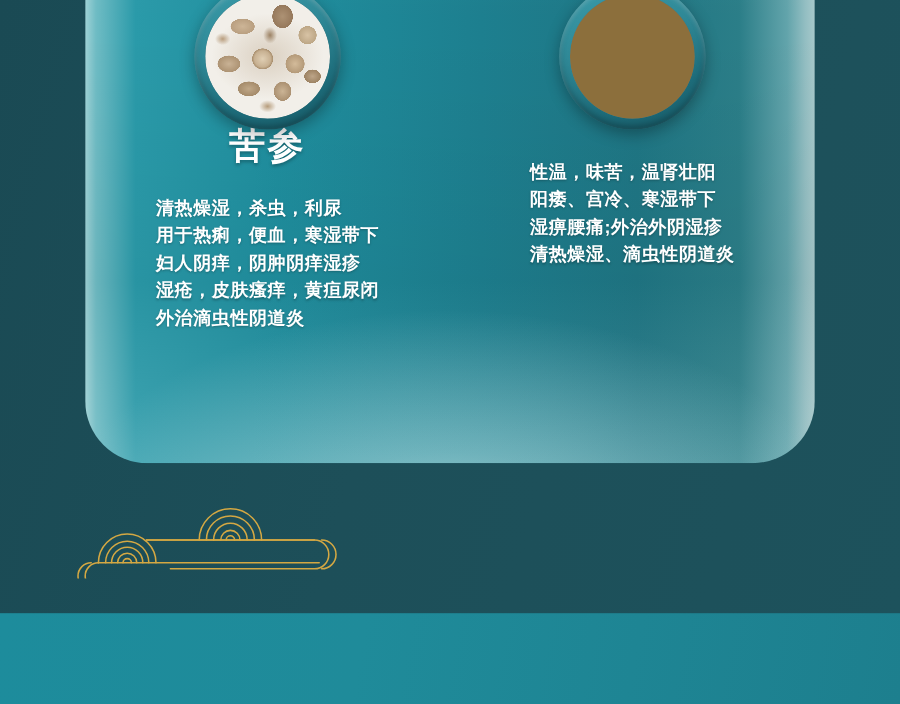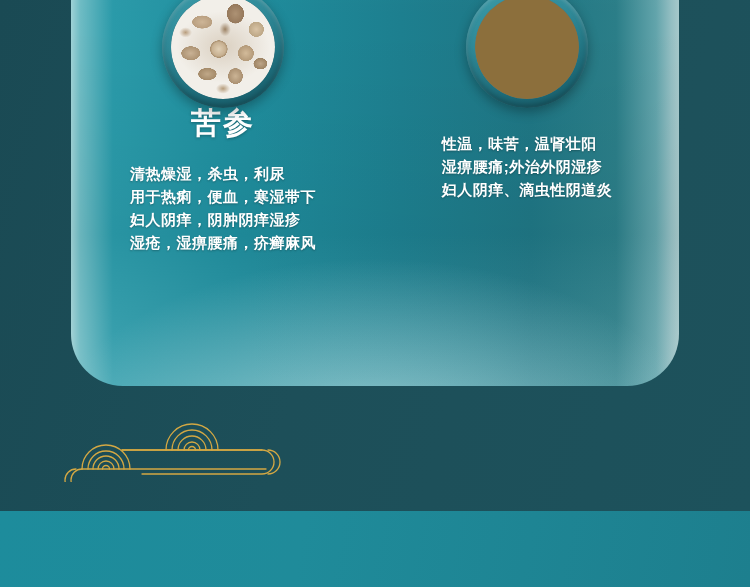--- a/index.html
+++ b/index.html
@@ -238,36 +238,38 @@
         <div class="photo-ring"></div>
         <div class="photo-inner">
           <div class="photo-img img-kushen"></div>
         </div>
       </div>
       <div class="herb-title">苦参</div>
       <div class="herb-desc">
         <span class="line">清热燥湿，杀虫，利尿</span>
         <span class="line">用于热痢，便血，寒湿带下</span>
         <span class="line">妇人阴痒，阴肿阴痒湿疹</span>
-        <span class="line">湿疮，湿痹腰痛，疥癣麻风</span>
+        <span class="line">湿疮，皮肤瘙痒，黄疸尿闭</span>
+        <span class="line">外治滴虫性阴道炎</span>
       </div>
     </div>
 
     <div class="column">
       <div class="photo-wrap">
         <div class="photo-ring"></div>
         <div class="photo-inner">
           <div class="photo-img img-shechuangzi"></div>
           <div class="seed-dish"></div>
         </div>
       </div>
       <div class="herb-desc">
         <span class="line">性温，味苦，温肾壮阳</span>
+        <span class="line">阳痿、宫冷、寒湿带下</span>
         <span class="line">湿痹腰痛;外治外阴湿疹</span>
-        <span class="line">妇人阴痒、滴虫性阴道炎</span>
+        <span class="line">清热燥湿、滴虫性阴道炎</span>
       </div>
     </div>
 
   </div>
 
   <svg class="cloud-ornament" viewBox="0 0 300 90">
     <g fill="none" stroke="#d4a843" stroke-width="1.3" stroke-linecap="round">
 
       <path d="M136 58 A26 26 0 0 1 188 58"></path>
       <path d="M142 58 A20 20 0 0 1 182 58"></path>

